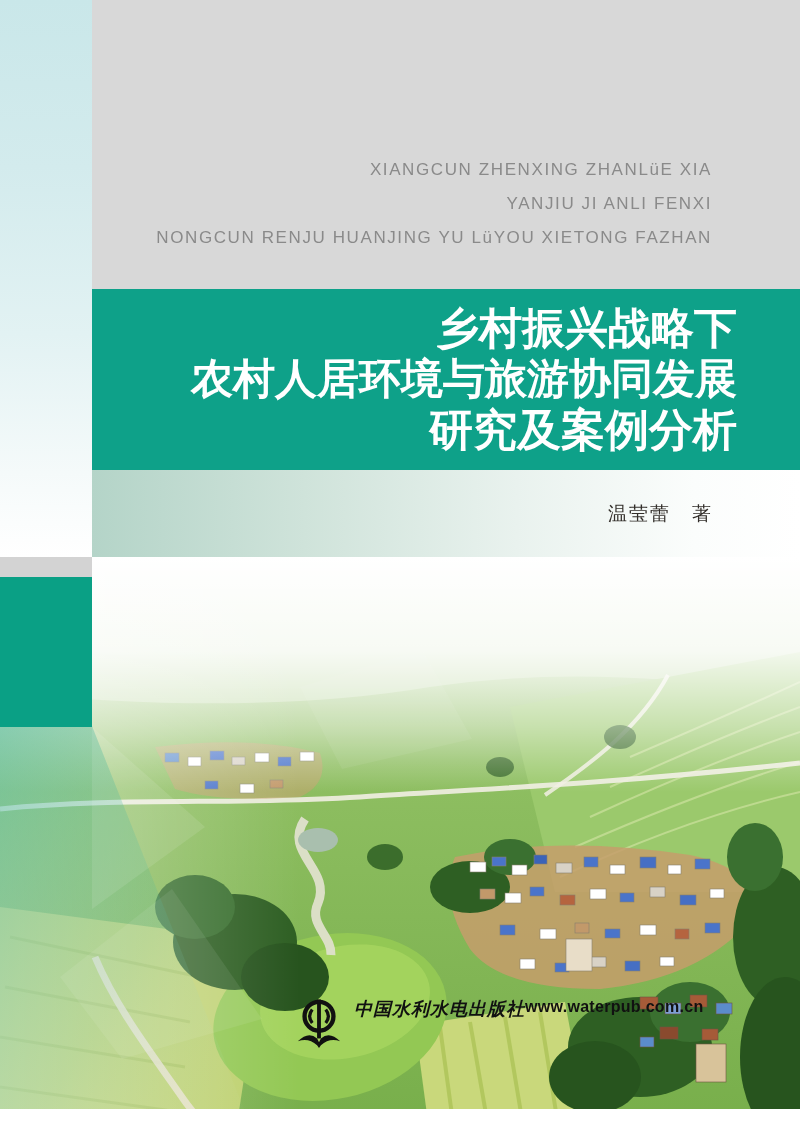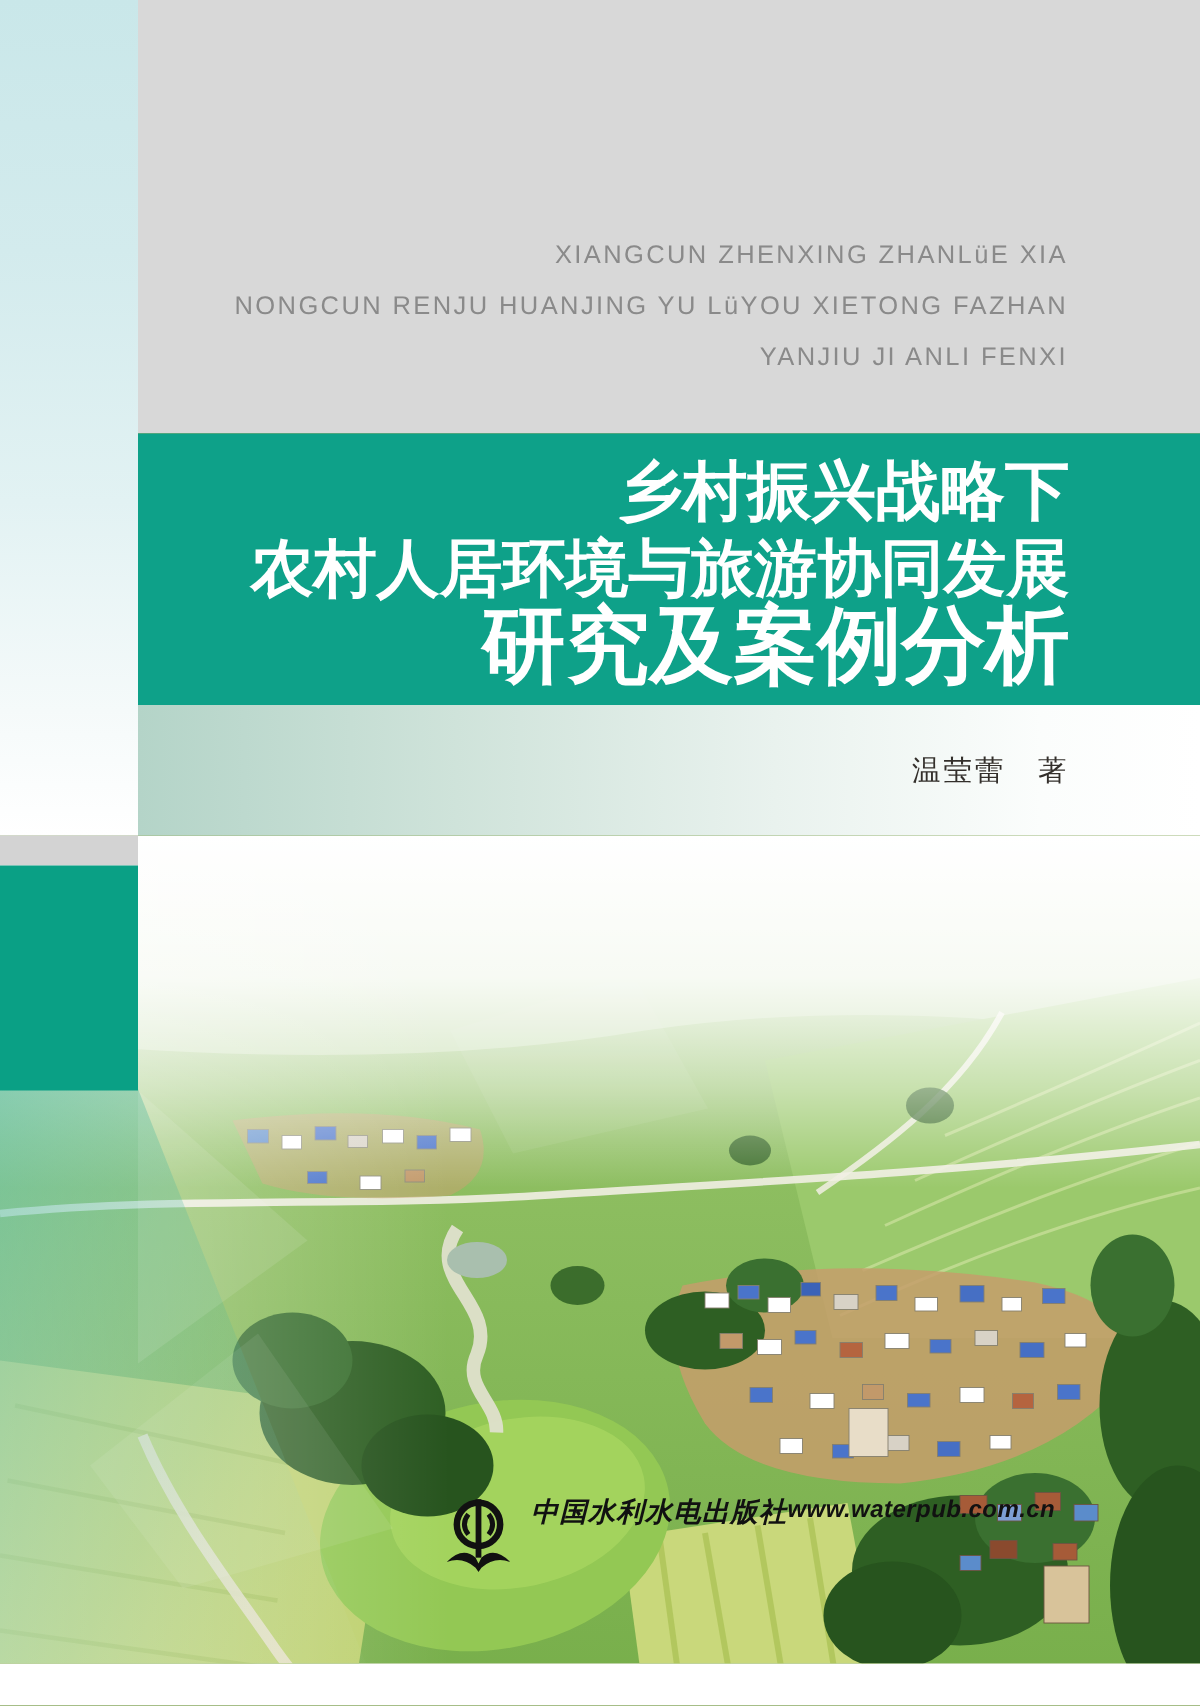--- a/index.html
+++ b/index.html
@@ -28,26 +28,26 @@
   .pinyin{
     position:absolute;right:88px;top:153px;text-align:right;
     color:var(--pinyin-gray,#8a8a8a);font-size:17px;line-height:34px;letter-spacing:1.6px;
     font-weight:400;white-space:nowrap;
   }
   
   .band-green{
     position:absolute;left:92px;top:289px;width:708px;height:181px;z-index:5;
     background:var(--band-green,#0ea189);
     display:flex;flex-direction:column;align-items:flex-end;justify-content:center;
-    padding-right:87px;box-sizing:border-box;
+    padding-right:63px;box-sizing:border-box;
   }
   .title-line{color:#ffffff;white-space:nowrap;}
   .title-line.l1{font-size:43px;font-weight:900;line-height:49px;}
   .title-line.l2{font-size:42px;font-weight:900;line-height:52px;}
-  .title-line.l3{font-family:"DejaVu Serif", serif;font-size:56px;font-weight:700;line-height:50px;}
+  .title-line.l3{font-family:"DejaVu Serif", serif;font-size:44px;font-weight:700;line-height:50px;}
   
   .strip-sage{
     position:absolute;left:92px;top:470px;width:708px;height:87px;z-index:5;
     background:linear-gradient(90deg,#b4d4c8 0%,#cfe3da 30%,#e9f2ee 60%,#fbfdfc 85%,#ffffff 100%);
   }
   .author{
     position:absolute;right:87px;top:31px;
     font-size:19px;color:#332f2b;letter-spacing:2px;white-space:nowrap;font-weight:400;
   }
   
@@ -59,21 +59,21 @@
     color:var(--ink,#111111);
   }
   .pub-logo{width:46px;height:52px;flex:0 0 auto;margin-top:1px;}
   .pub-text{margin-left:12px;display:flex;flex-direction:row;}
   .pub-name{
     font-family:"DejaVu Serif", serif;font-style:italic;font-weight:700;
     font-size:18px;line-height:24px;letter-spacing:1px;white-space:nowrap;
   }
   .pub-url{
     font-family:"Liberation Sans", sans-serif;font-weight:700;
-    font-size:16px;line-height:19px;letter-spacing:0.3px;white-space:nowrap;font-style:italic;
+    font-size:16px;line-height:19px;letter-spacing:0.3px;white-space:nowrap;
   }
 </style>
 </head>
 <body>
 
 <div class="cover">
 
   <div class="photo">
     <svg viewBox="0 0 800 580" preserveAspectRatio="none" aria-label="aerial-photo-rural-village-and-fields">
       <defs>
@@ -226,22 +226,22 @@
     </svg>
   </div>
 
   <div class="col-cyan"></div>
   <div class="col-gray"></div>
   <div class="col-teal"></div>
 
   <div class="panel-gray">
     <div class="pinyin">
       <div>XIANGCUN ZHENXING ZHANLüE XIA</div>
+      <div>YANJIU JI ANLI FENXI</div>
       <div>NONGCUN RENJU HUANJING YU LüYOU XIETONG FAZHAN</div>
-      <div>YANJIU JI ANLI FENXI</div>
     </div>
   </div>
 
   <div class="band-green">
     <div class="title-line l1">乡村振兴战略下</div>
     <div class="title-line l2">农村人居环境与旅游协同发展</div>
     <div class="title-line l3">研究及案例分析</div>
   </div>
 
   <div class="strip-sage">

